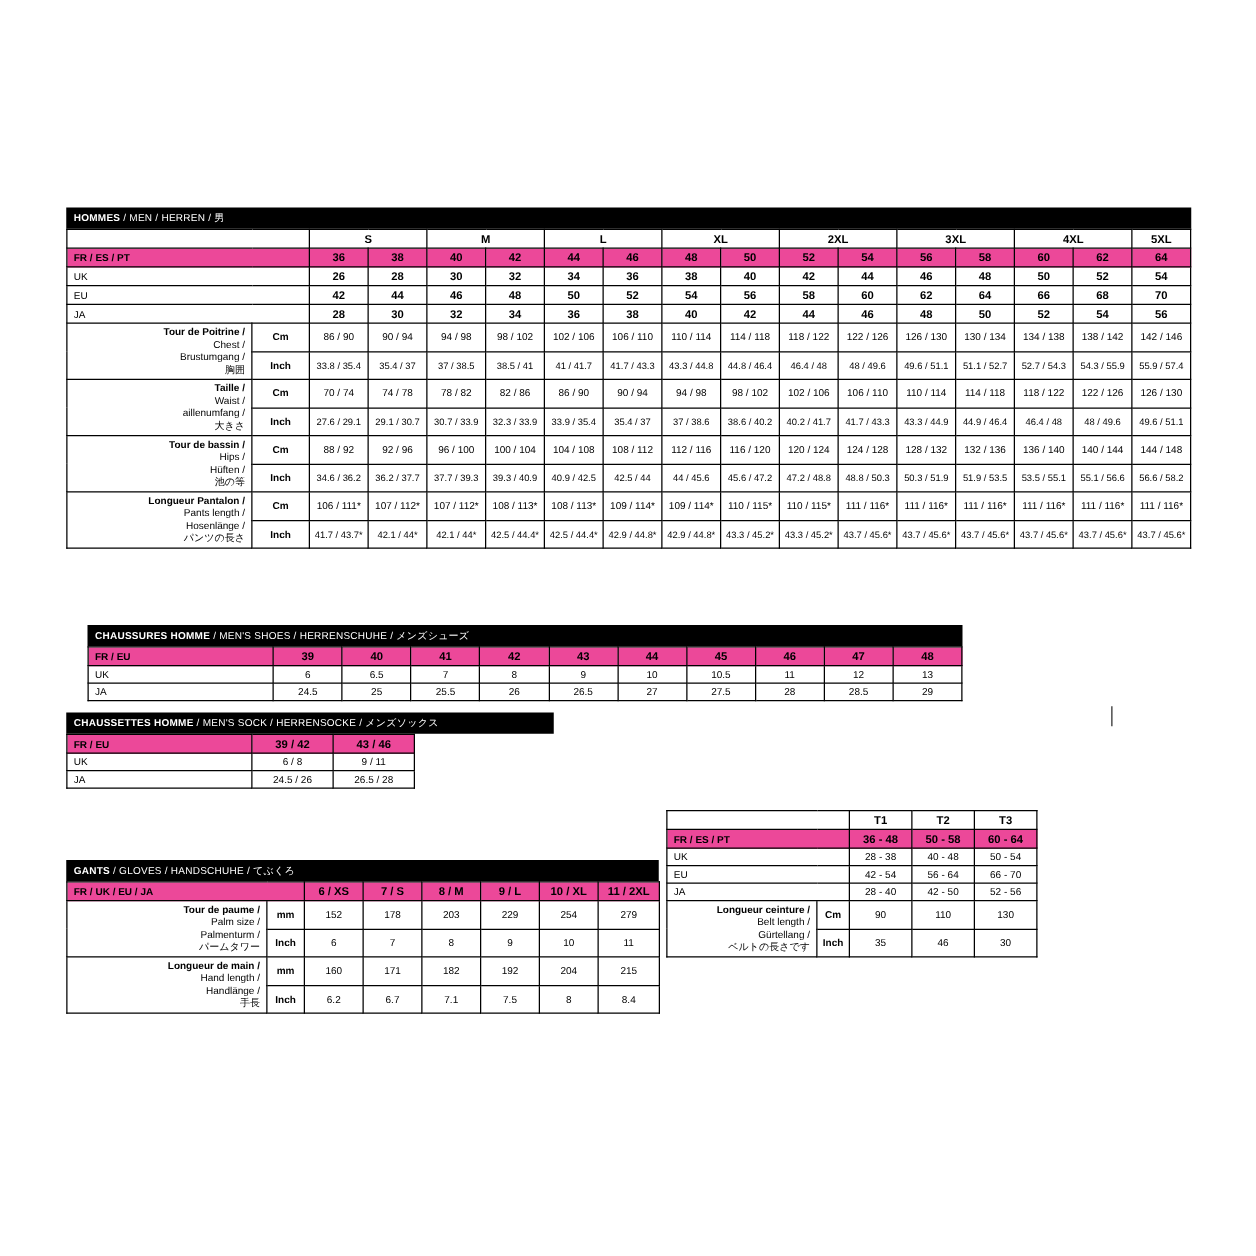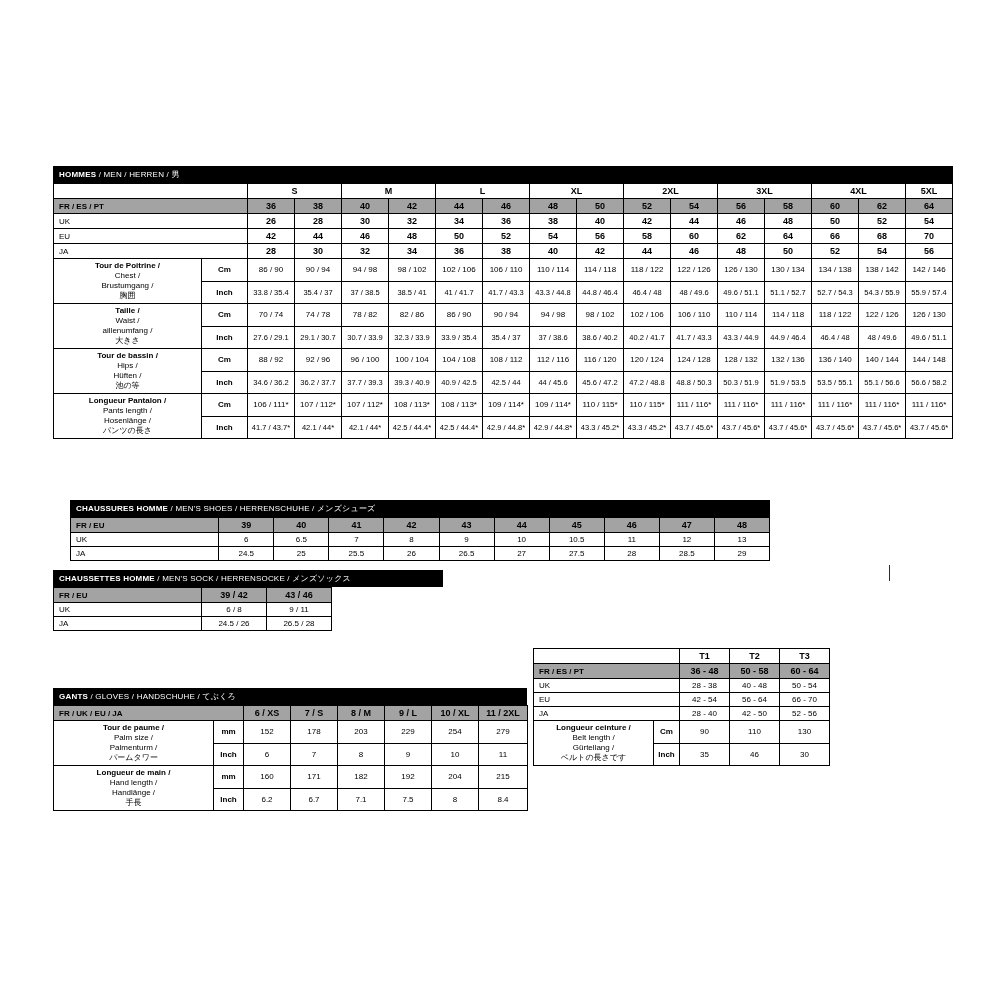--- a/index.html
+++ b/index.html
@@ -5,22 +5,22 @@
   html,body{margin:0;padding:0;background:#ffffff;}
   body{width:1005px;height:1005px;font-family:"Liberation Sans",sans-serif;color:#000;}
   .page{position:relative;width:1005px;height:901px;border-radius:18px;}
 
   
   table{border-collapse:collapse;table-layout:fixed;}
   td,th{border:1px solid #000;padding:0;font-weight:normal;vertical-align:middle;}
   .hdrbar{background:#000;color:#fff;font-size:8px;font-weight:bold;letter-spacing:.2px;
           padding:3px 6px;text-align:left;}
   .hdrbar .light{font-weight:normal;}
-  .yellow{background:#a3a3a3;font-weight:bold;margin-top:12px;}
-  .lbl{text-align:center;padding:2px 5px;font-size:8px;line-height:1.25;}
+  .yellow{background:#ec4899;font-weight:bold;margin-top:12px;}
+  .lbl{text-align:right;padding:2px 5px;font-size:8px;line-height:1.25;}
   .lblb{font-weight:bold;}
   .unit{text-align:center;font-size:8px;font-weight:bold;}
   .cell{text-align:center;font-size:8px;padding:2px 1px;}
   .sizecell{text-align:center;font-size:9px;font-weight:bold;padding:2px 1px;}
   .grpname{text-align:center;font-size:9px;font-weight:bold;padding:2px 1px;}
   .rowlabel{font-size:8px;padding:2px 5px;text-align:left;}
   .small{font-size:7.5px;}
 
   
   #men-block{position:absolute;left:53px;top:166px;width:900px;}

